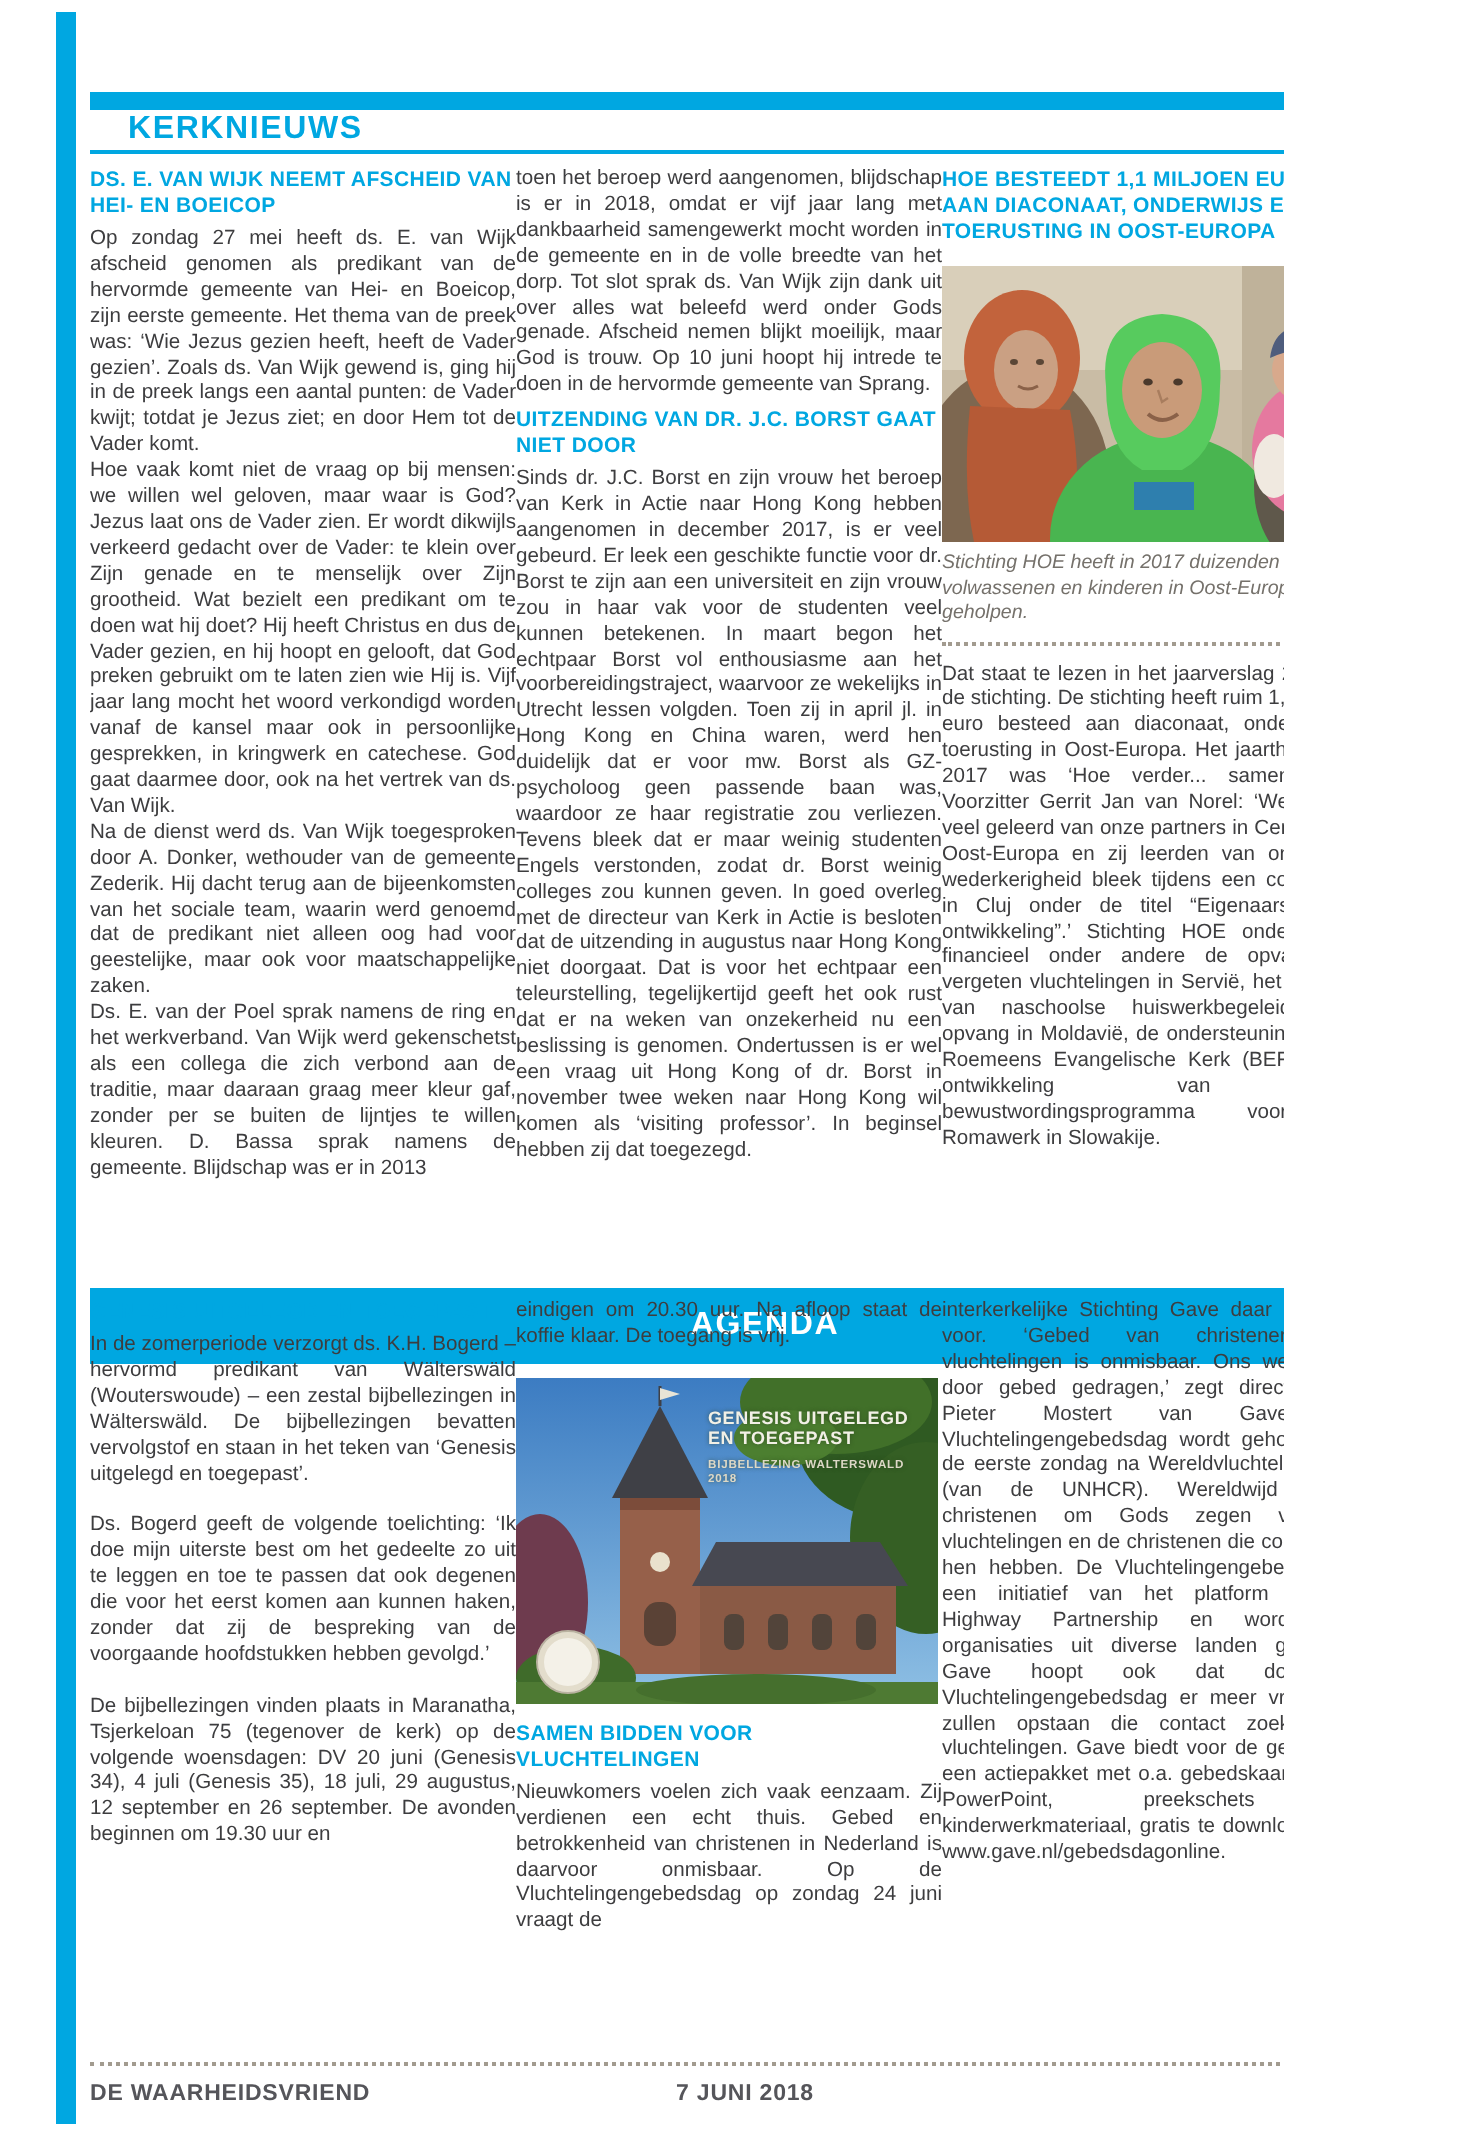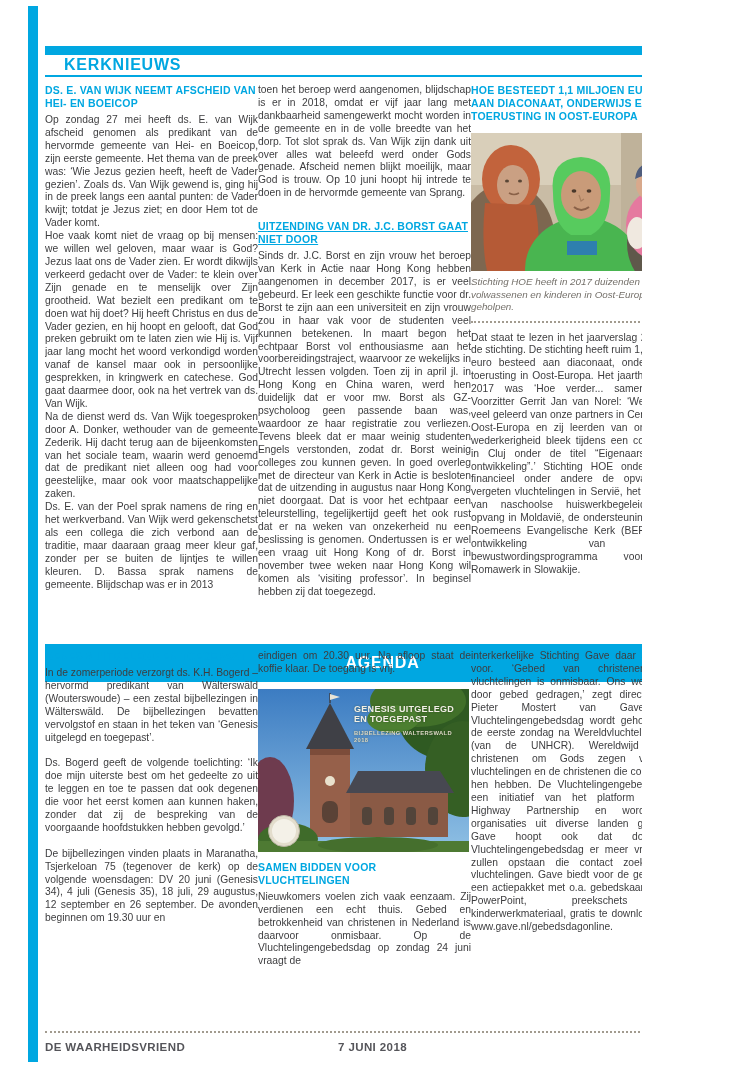--- a/index.html
+++ b/index.html
@@ -17,21 +17,21 @@
   
   .cols{position:absolute;left:0;display:flex;gap:0;}
   .kerk-cols{top:84px;height:558px;}
   .agenda-cols{top:650px;height:344px;justify-content:flex-end;}
   .col{width:213px;overflow:hidden;}
 
   .art-h{margin:0 0 4px 0;font-size:10.5px;line-height:13px;font-weight:bold;
          color:var(--accent);letter-spacing:0.2px;text-transform:uppercase;}
   .flow{font-size:10.3px;line-height:12.9px;text-align:justify;white-space:pre-line;color:var(--body-text);}
   .intro{font-weight:bold;}
-  .mt{margin-top:20px;text-decoration:underline;}
+  .mt{margin-top:4px;}
 
   figure{margin:0;}
   .photo{position:relative;width:213px;margin:10px 0 5px 0;}
   .photo svg{display:block;}
   .caption{font-size:9.8px;line-height:12.5px;font-style:italic;color:var(--caption,#75716b);
            text-align:left;white-space:pre-line;margin-top:4px;}
   .dotted{border-top:2px dotted #a29b8f;height:0;margin:7px 0 9px 0;}
 
   
   .aband{position:absolute;left:0;top:644px;width:100%;height:38px;background:var(--accent);

